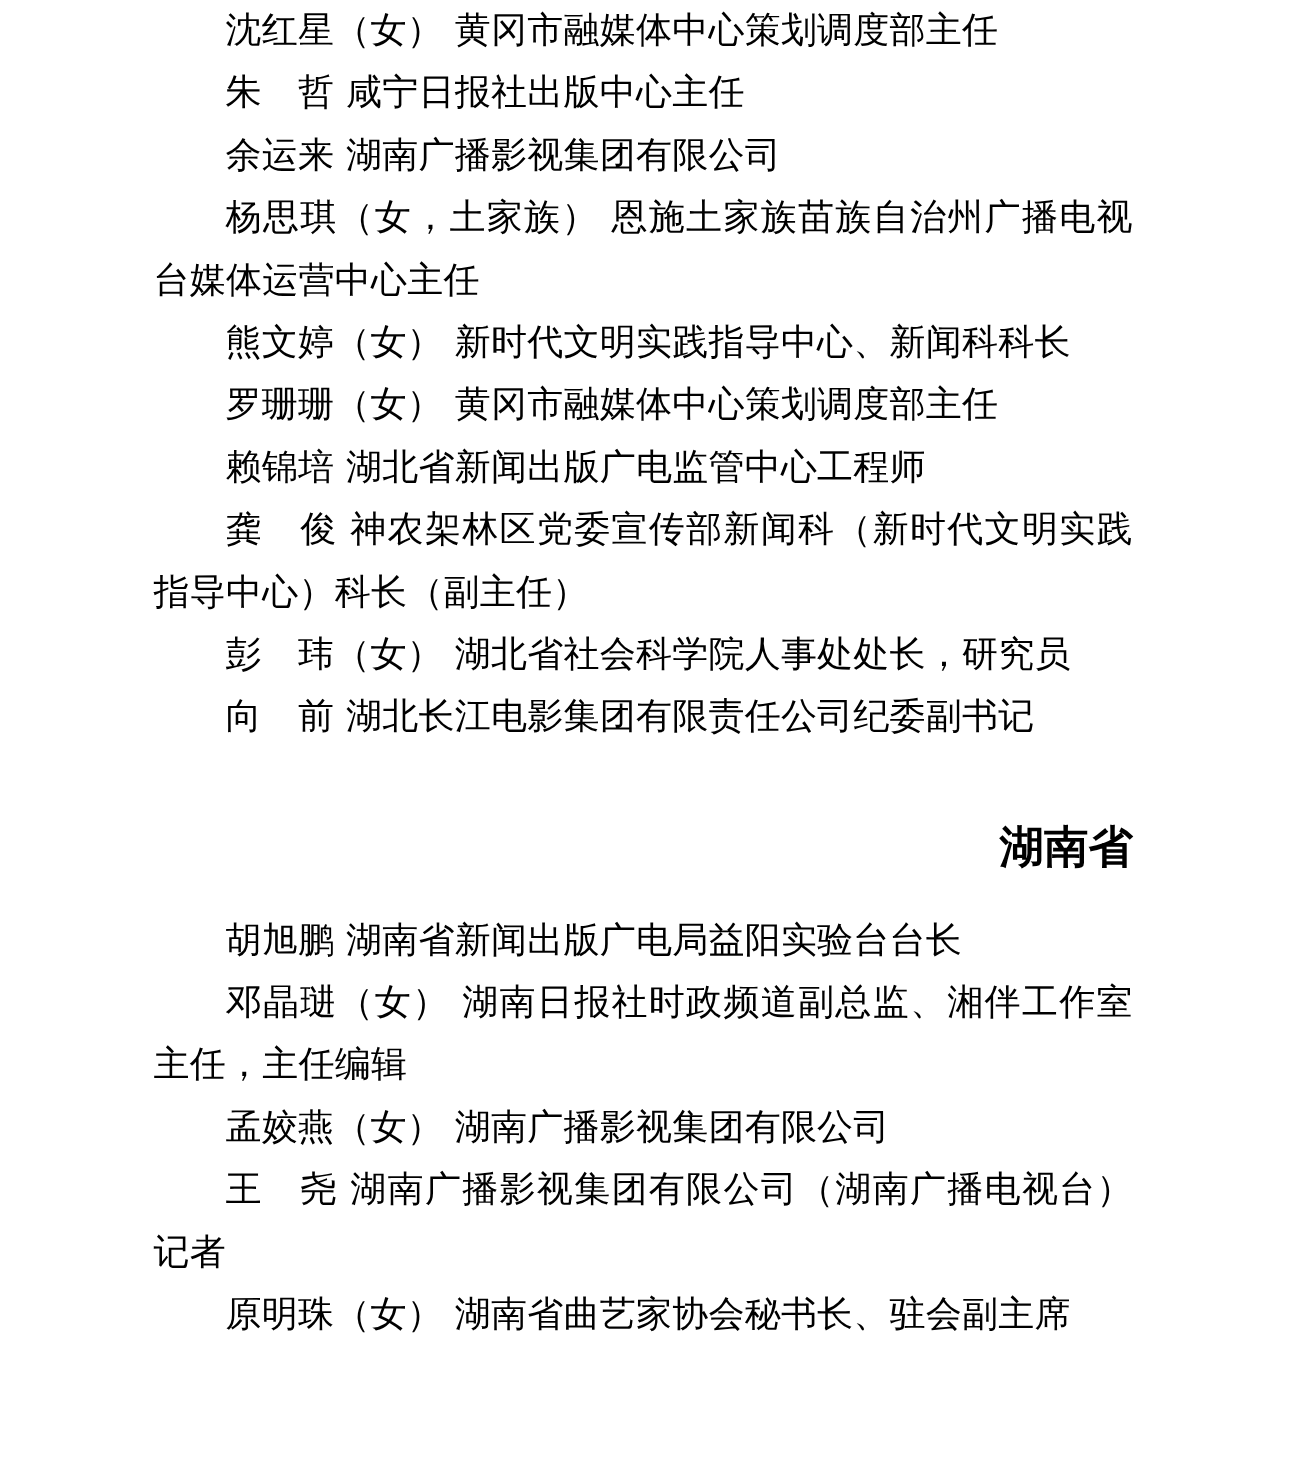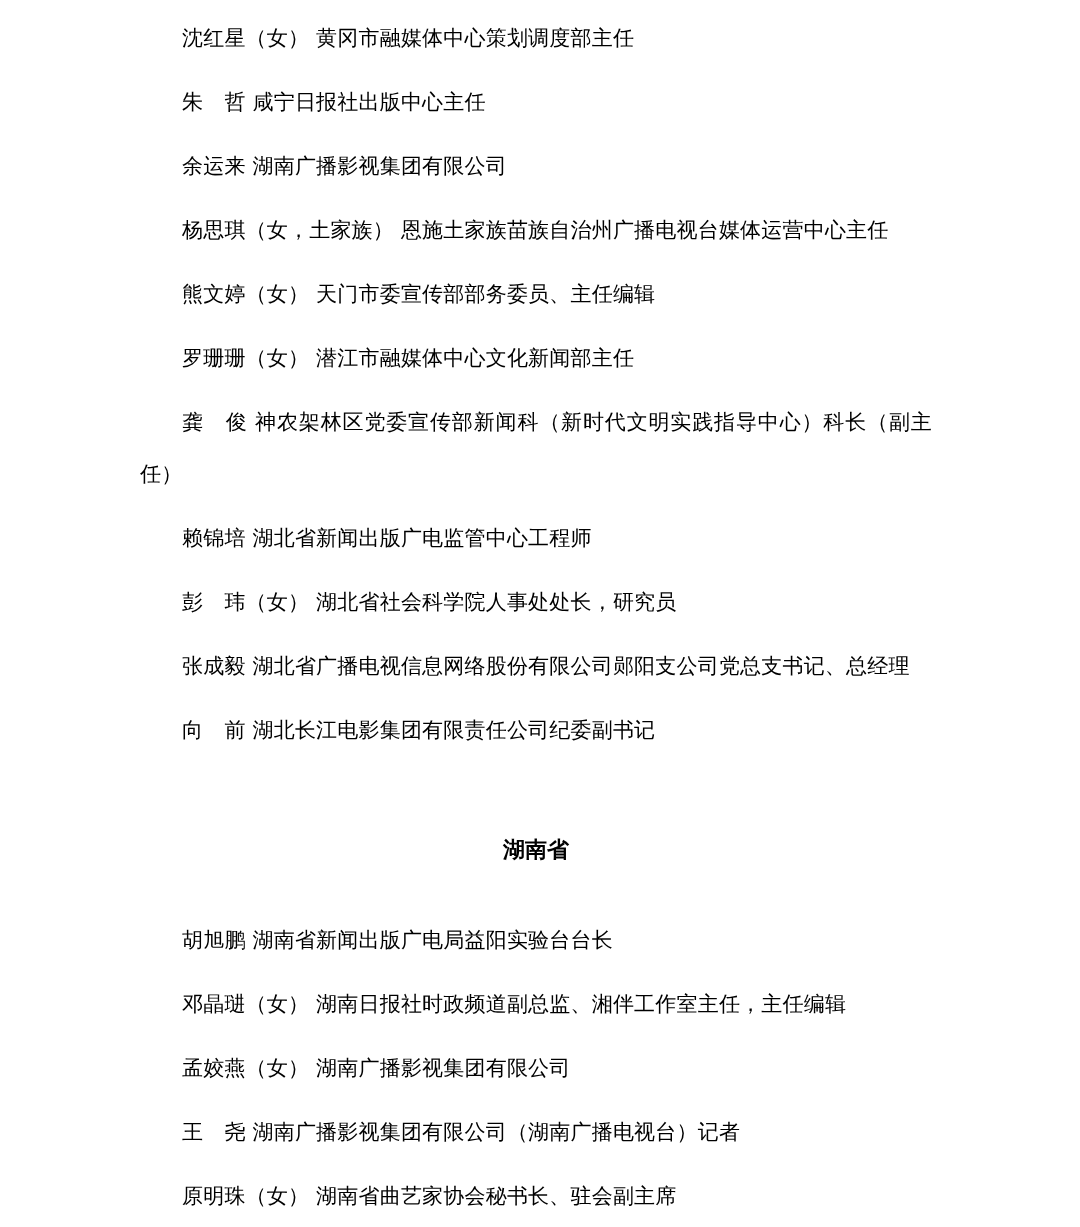--- a/index.html
+++ b/index.html
@@ -14,58 +14,57 @@
     color: #000000;
   }
   .page {
     width: 1080px;
     min-height: 1227px;
     box-sizing: border-box;
     padding: 0 136px 0 128px;
     background: #ffffff;
   }
   .entry {
-    font-size: 21px;
+    font-size: 30px;
     line-height: 52px;
     text-indent: 2em;
-    margin: 12px;
+    margin: 0;
     letter-spacing: 0.2px;
     text-align: justify;
     text-justify: inter-ideograph;
     word-break: break-all;
   }
   .section-title {
-    font-size: 22px;
+    font-size: 37px;
     line-height: 52px;
     font-weight: bold;
-    text-align: center;
+    text-align: right;
     margin: 0;
   }
   .spacer-big {
     height: 56px;
   }
   .spacer-small {
     height: 26px;
   }
 </style>
 </head>
 <body>
 
 <div class="page">
   <div id="content">
       <div class="entry">沈红星（女） 黄冈市融媒体中心策划调度部主任</div>
       <div class="entry">朱　哲 咸宁日报社出版中心主任</div>
       <div class="entry">余运来 湖南广播影视集团有限公司</div>
       <div class="entry">杨思琪（女，土家族） 恩施土家族苗族自治州广播电视台媒体运营中心主任</div>
-      <div class="entry">熊文婷（女） 天门市委宣传部部务委员、主任编辑</div>
-      <div class="entry">罗珊珊（女） 潜江市融媒体中心文化新闻部主任</div>
+      <div class="entry">熊文婷（女） 新时代文明实践指导中心、新闻科科长</div>
+      <div class="entry">罗珊珊（女） 黄冈市融媒体中心策划调度部主任</div>
+      <div class="entry">赖锦培 湖北省新闻出版广电监管中心工程师</div>
       <div class="entry">龚　俊 神农架林区党委宣传部新闻科（新时代文明实践指导中心）科长（副主任）</div>
-      <div class="entry">赖锦培 湖北省新闻出版广电监管中心工程师</div>
       <div class="entry">彭　玮（女） 湖北省社会科学院人事处处长，研究员</div>
-      <div class="entry">张成毅 湖北省广播电视信息网络股份有限公司郧阳支公司党总支书记、总经理</div>
       <div class="entry">向　前 湖北长江电影集团有限责任公司纪委副书记</div>
       <div class="spacer-big"></div>
       <div class="section-title">湖南省</div>
       <div class="spacer-small"></div>
       <div class="entry">胡旭鹏 湖南省新闻出版广电局益阳实验台台长</div>
       <div class="entry">邓晶琎（女） 湖南日报社时政频道副总监、湘伴工作室主任，主任编辑</div>
       <div class="entry">孟姣燕（女） 湖南广播影视集团有限公司</div>
       <div class="entry">王　尧 湖南广播影视集团有限公司（湖南广播电视台）记者</div>
       <div class="entry">原明珠（女） 湖南省曲艺家协会秘书长、驻会副主席</div>
     </div>

